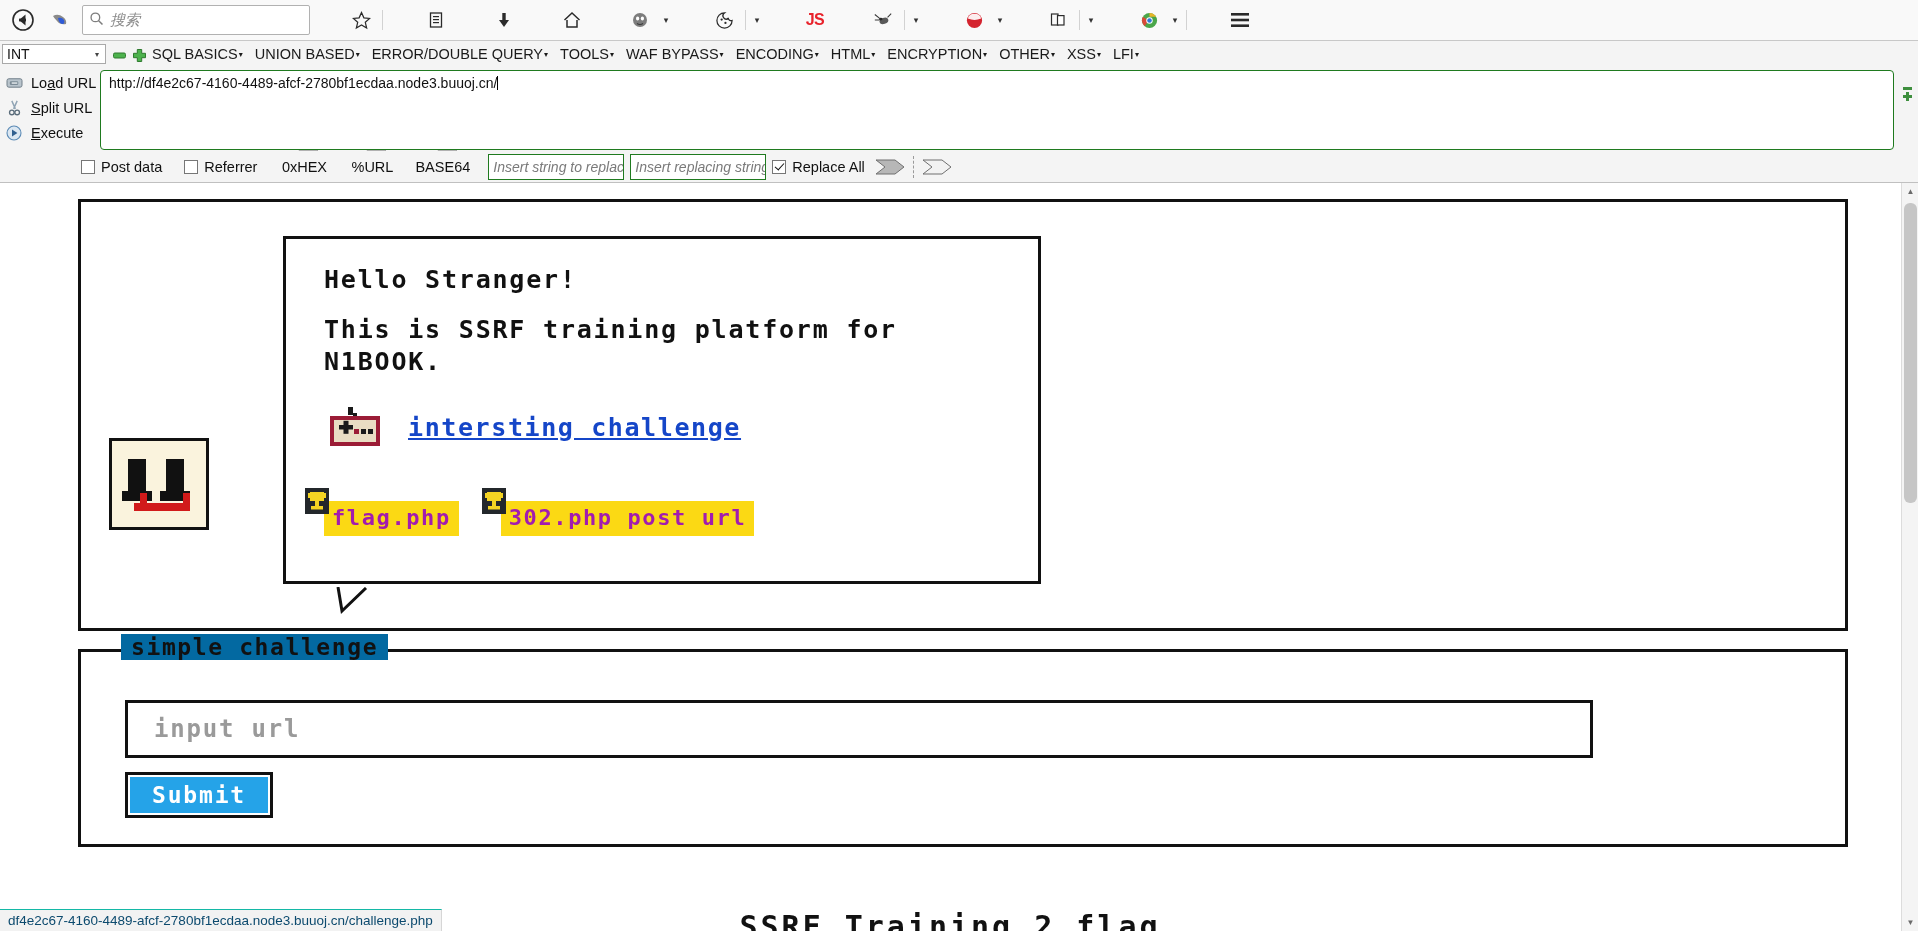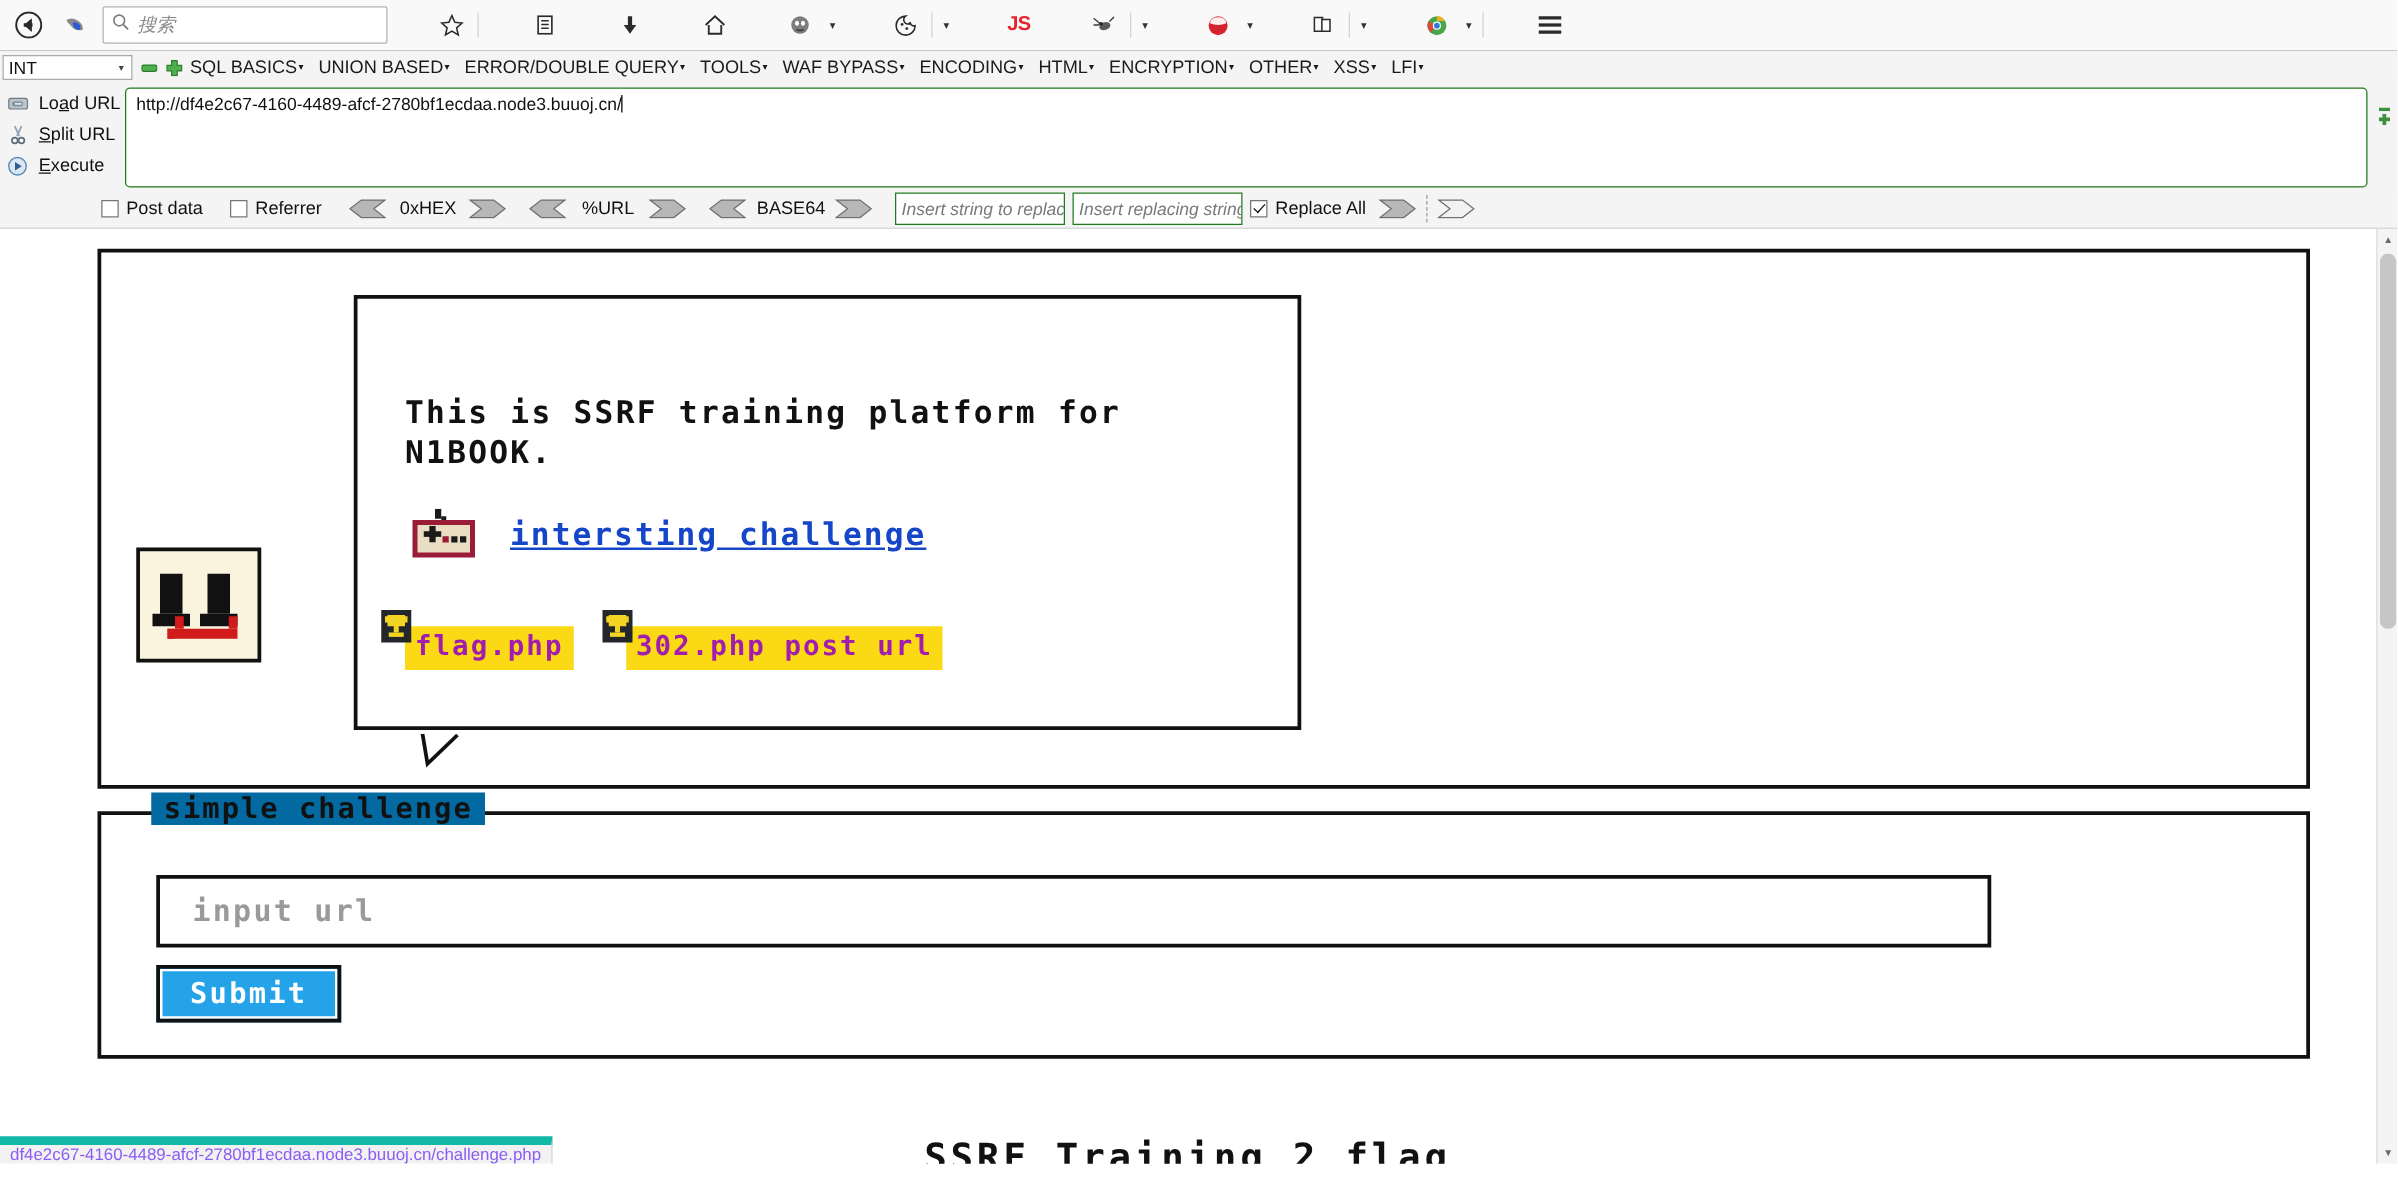--- a/index.html
+++ b/index.html
@@ -187,21 +187,21 @@
     flex: none;
   }
   .cbox.checked::after {
     content:"";
     position:absolute; left:4px; top:0px;
     width:4px; height:8px;
     border: solid #111;
     border-width: 0 1.6px 1.6px 0;
     transform: rotate(42deg);
   }
-  .enc-group { display:flex; align-items:center; gap:8px; margin-right: 18px;}
+  .enc-group { display:flex; align-items:center; gap:8px; margin-right: 18px; flex-direction: column;}
   .enc-label { font-size:14.5px; color:#111; min-width: 50px; text-align:center;}
   .arrow-l, .arrow-r {
     width: 30px; height: 16px; flex:none;
   }
   .hb-input {
     width: 136px; height: 26px;
     border: 1px solid #1f7a1f;
     background: #fff;
     font-size: 14px;
     font-style: italic;
@@ -374,26 +374,26 @@
     color: #111;
     white-space: nowrap;
   }
 
   
   #statusbar {
     position: absolute;
     left: 0; bottom: 0;
     height: 22px;
     background: #f2f2f2;
-    border-top: 7px solid #14b8a6;
+    border-top: 1px solid #14b8a6;
     border-right: 1px solid #d6d6d6;
     padding: 0 8px;
     display: flex; align-items: center;
     font-size: 13.5px;
-    color: #8b5cf6;
+    color: #0c4a6e;
     z-index: 30;
     white-space: nowrap;
   }
 
   
   #vscroll {
     position: absolute;
     right: 0; top: 0;
     width: 17px; height: 748px;
     background: #f4f4f4;
@@ -704,20 +704,21 @@
 
     <div class="panel" id="panel-top">
 
       <div id="smiley">
         <span class="eye" id="eye-l"></span>
         <span class="eye" id="eye-r"></span>
         <span id="mouth"></span>
       </div>
 
       <div class="bubble">
+        <div class="bub-line mono" id="bl1">Hello Stranger!</div>
         <div class="bub-line mono" id="bl2">This is SSRF training platform for</div>
         <div class="bub-line mono" id="bl3">N1BOOK.</div>
 
         <div id="bub-link-row">
           <span id="gamepad-icon">
             <svg width="62" height="42" viewBox="0 0 62 42">
               <rect x="24" y="0" width="5" height="8" fill="#1a1a1a"></rect>
               <rect x="29" y="6" width="4" height="5" fill="#1a1a1a"></rect>
               <rect x="6" y="9" width="50" height="30" fill="#9b1c36"></rect>
               <rect x="10" y="13" width="42" height="22" fill="#e9ddc3"></rect>

